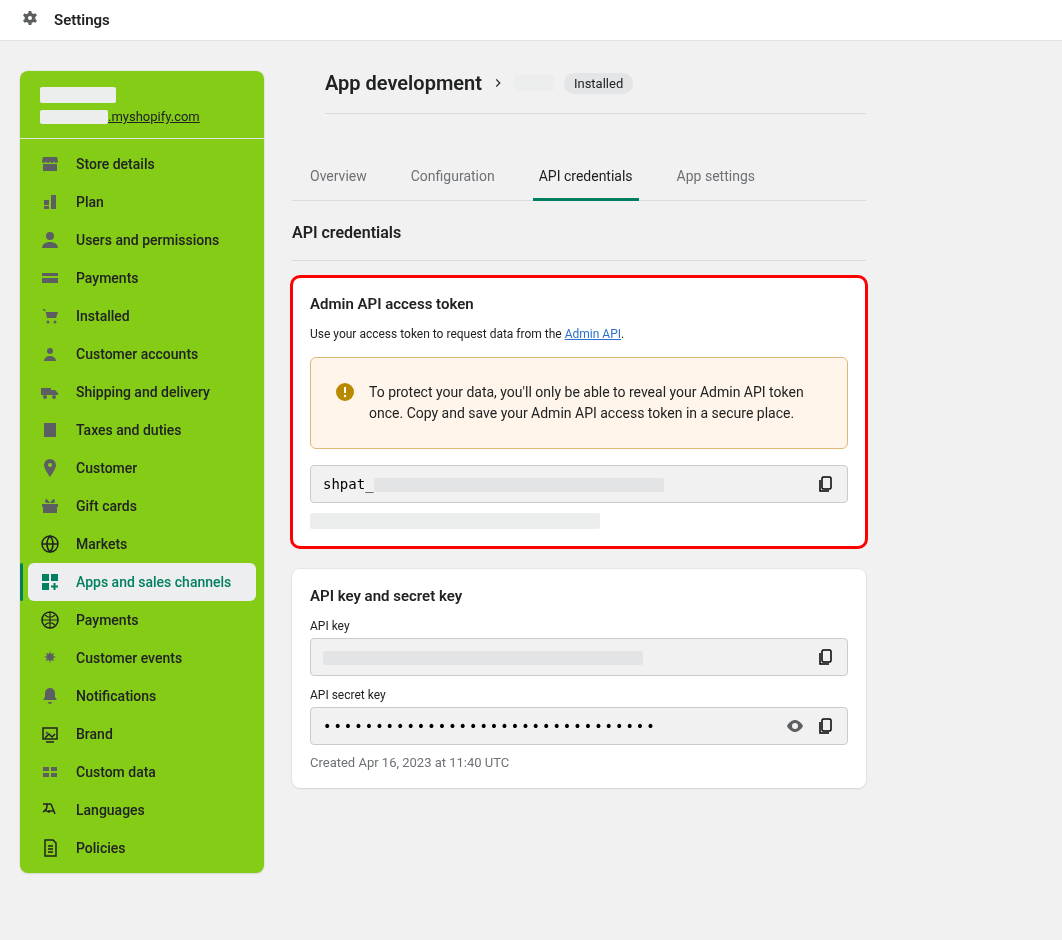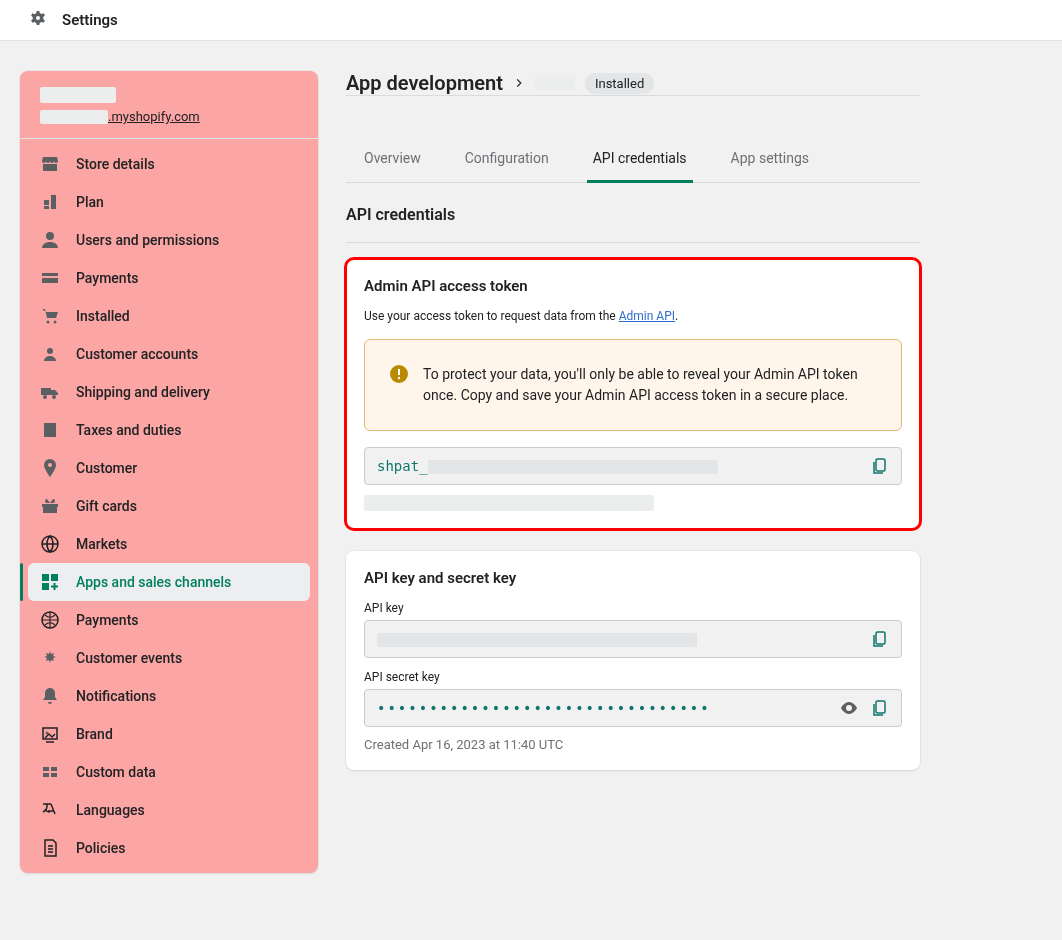--- a/index.html
+++ b/index.html
@@ -6,38 +6,38 @@
   body {
     font-family: -apple-system, BlinkMacSystemFont, "Segoe UI", Roboto, Helvetica, Arial, sans-serif;
     background: #ffffff;
     color: #202223;
     font-size: 14px;
     width: 1062px;
   }
   .topbar {
     display: flex;
     align-items: center;
-    padding: 10px 28px;
+    padding: 10px 20px;
     gap: 14px;
     border-bottom: 1px solid #e1e3e5;
     background: #fff;
   }
   .topbar .gear { width: 20px; height: 20px; fill: #5c5f62; }
   .topbar-title { font-weight: 600; font-size: 15px; }
   .page {
     background: #f1f1f1;
     padding: 30px 20px 40px 20px;
     min-height: 900px;
     display: flex;
     gap: 28px;
   }
   
   .sidebar {
-    width: 298px;
-    background: #fca5a5;
+    width: 244px;
+    background: #84cc16;
     border-radius: 8px;
     box-shadow: 0 1px 2px rgba(0,0,0,0.08), 0 0 0 1px rgba(0,0,0,0.03);
     overflow: hidden;
     align-self: flex-start;
   }
   .store-block {
     padding: 16px 20px 14px 20px;
     border-bottom: 1px solid #e1e3e5;
   }
   .store-name-mask {
@@ -88,21 +88,23 @@
   }
   
   .main {
     flex: 1;
     max-width: 574px;
   }
   .breadcrumbs {
     display: flex;
     align-items: center;
     gap: 10px;
+    padding-bottom: 18px;
     border-bottom: 1px solid #d9dbdd;
+    margin-left: 33px;
   }
   .breadcrumbs h1 {
     font-size: 20px;
     font-weight: 600;
   }
   .chevron { width: 12px; height: 12px; fill: #8c9196; }
   .app-name-mask {
     width: 40px; height: 16px; background: #eceeee; border-radius: 2px;
   }
   .badge {
@@ -183,21 +185,21 @@
   .field-row {
     background: #f1f1f1;
     border: 1px solid #c9cccf;
     border-radius: 4px;
     padding: 8px 12px;
     display: flex;
     align-items: center;
     gap: 8px;
     font-family: ui-monospace, SFMono-Regular, Menlo, Consolas, monospace;
     font-size: 14px;
-    color: #0f766e;
+    color: #000000;
     margin-bottom: 10px;
   }
   .field-row .value { flex: 1; word-break: break-all; }
   .field-row .mask {
     display: inline-block;
     height: 14px;
     background: #e3e4e6;
     border-radius: 2px;
     vertical-align: middle;
   }

